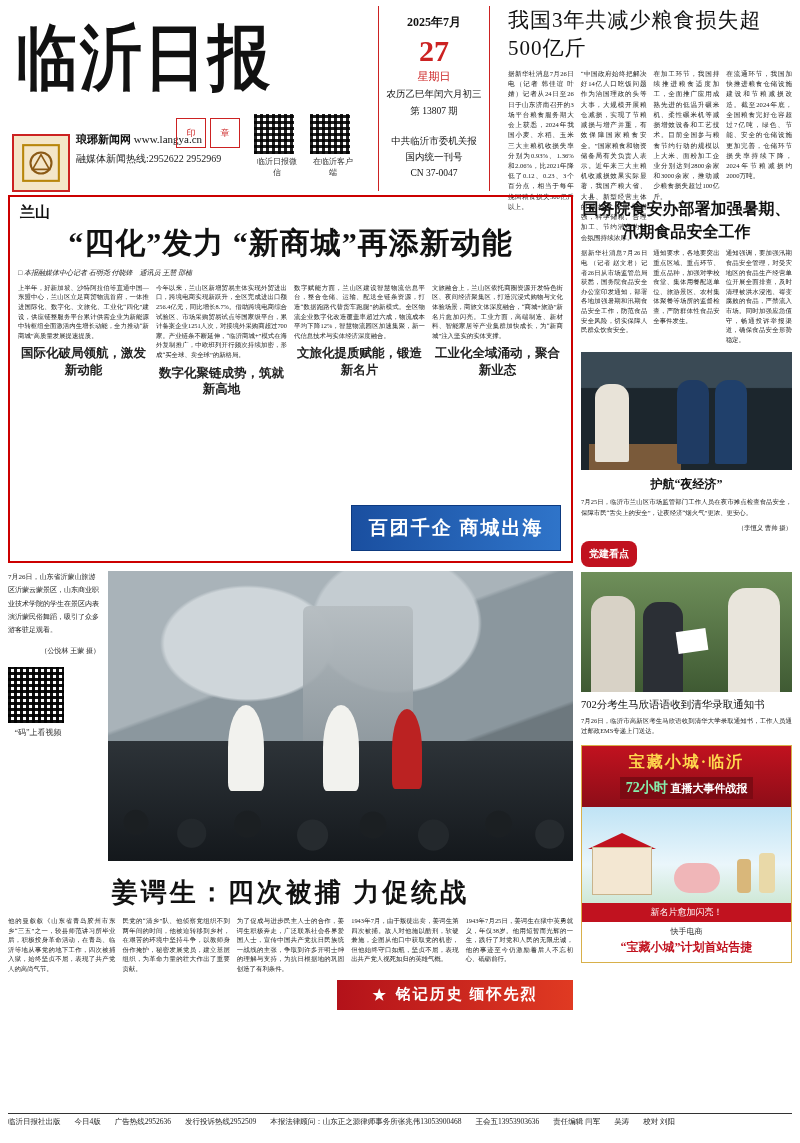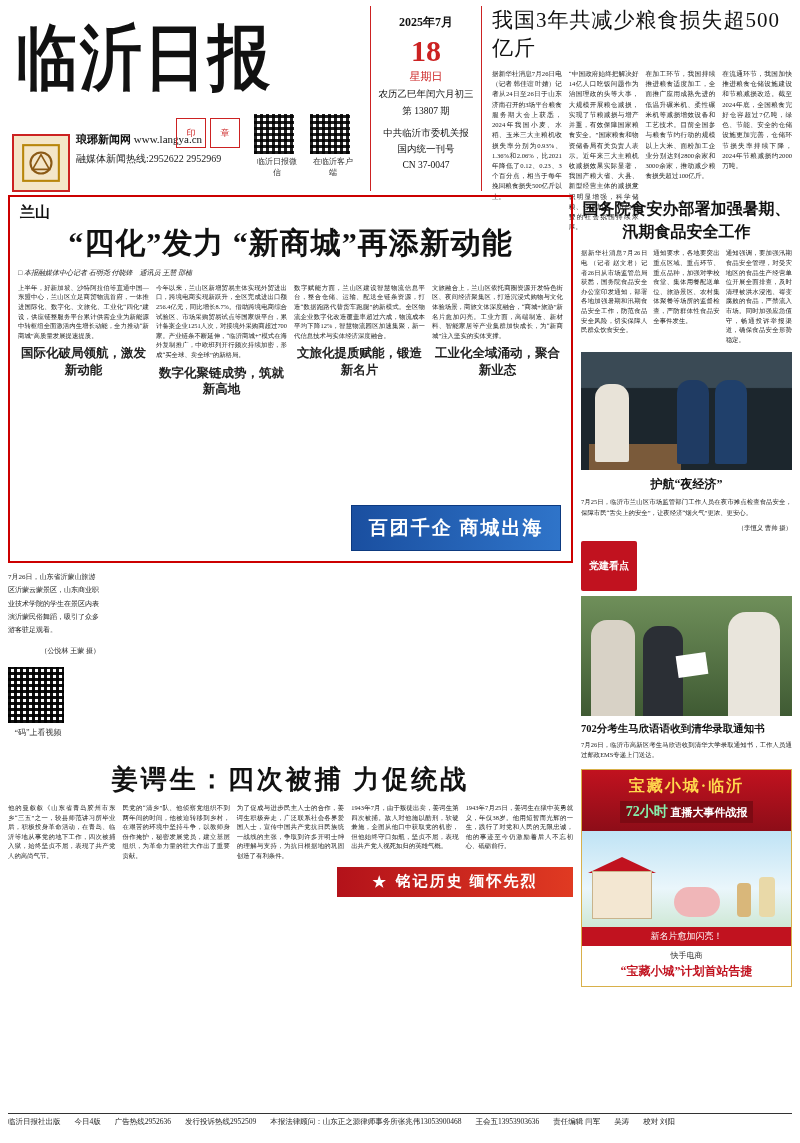--- a/index.html
+++ b/index.html
@@ -8,21 +8,21 @@
     width: 800px; height: 1143px;
     background: #ffffff;
     font-family: "Liberation Serif", "DejaVu Serif", serif;
     color: #111;
     overflow: hidden;
     position: relative;
   }
   .page { width:800px; height:1143px; position:relative; padding: 6px 8px 0 8px; }
 
   
-  .masthead { display:flex; height:185px; }
+  .masthead { display:flex; height:185px;gap:8px; }
   .mast-left { width:362px; position:relative; }
   .mast-title {
     font-family: "Liberation Serif", serif;
     font-weight: 700;
     font-size: 62px;
     color: #111;
     letter-spacing: 2px;
     margin: 16px 0 0 8px;
     line-height: 1;
     transform: scaleY(1.15);
@@ -79,21 +79,21 @@
   .subhead { font-size:12.5px; font-weight:700; line-height:1.35; margin:5px 0; text-align:center; }
   .banner {
     position:absolute; right:10px; bottom:10px; width:210px; height:46px;
     background:linear-gradient(90deg,#1a4fa0,#2f74c9);
     color:#fff; font-size:19px; font-weight:700; letter-spacing:2px;
     display:flex;align-items:center;justify-content:center;
     border:1px solid #0d3a80;
   }
 
   
-  .photo-block { margin-top:8px; display:flex; gap:8px;flex-direction:column; }
+  .photo-block { margin-top:8px; display:flex; gap:8px; }
   .photo-caption { width:92px; font-size:7px; line-height:1.9; color:#222; }
   .photo-caption .sig { margin-top:8px; text-align:right; }
   .photo-qr { width:60px; margin-top:8px; }
   .photo-qr .qrbox2 { width:56px;height:56px;background:
       repeating-linear-gradient(0deg,#111 0 3px,#fff 3px 6px),
       repeating-linear-gradient(90deg,#111 0 3px,transparent 3px 6px);
       background-blend-mode:multiply;}
   .photo-img {
     flex:1; height:290px; position:relative; overflow:hidden;
     background:linear-gradient(#b9c3c9,#8e9aa2 45%,#6f7d84 70%,#57636a);
@@ -150,28 +150,28 @@
   }
   .r-photo .p1 { position:absolute; left:14px; bottom:8px; width:34px;height:78px;background:#e8e3d8;border-radius:14px 14px 2px 2px;}
   .r-photo .p2 { position:absolute; left:96px; bottom:6px; width:32px;height:84px;background:#1f3b63;border-radius:13px 13px 2px 2px;}
   .r-photo .p3 { position:absolute; left:134px; bottom:6px; width:32px;height:84px;background:#20406b;border-radius:13px 13px 2px 2px;}
   .r-photo .table { position:absolute; left:8px; bottom:0; width:92px;height:26px;background:#7a5a3a;}
   .r-cap-title { font-size:12px; font-weight:700; text-align:center; margin-top:6px; }
   .r-cap { font-size:6.4px; line-height:1.65; margin-top:4px; text-align:justify; color:#222;}
 
   .dangjian { margin-top:8px; }
   .dj-tag { display:inline-block; background:#c1121f; color:#fff; font-size:10px; font-weight:700;
-            padding:18px 8px; border-radius:2px; }
+            padding:6px 8px; border-radius:8px; }
   .dj-photo { width:100%; height:120px; margin-top:5px; position:relative; overflow:hidden;
       background:linear-gradient(#6f8f5a,#3f5a33); }
   .dj-photo .w { position:absolute; bottom:0; left:10px; width:44px;height:96px;background:#d8d2c6;border-radius:16px 16px 0 0;}
   .dj-photo .g { position:absolute; bottom:0; left:62px; width:40px;height:90px;background:#2b2f35;border-radius:15px 15px 0 0;}
   .dj-photo .b { position:absolute; bottom:0; right:12px; width:52px;height:104px;background:#e9e5dc;border-radius:18px 18px 0 0;}
   .dj-photo .paper { position:absolute; bottom:40px; left:96px; width:30px;height:22px;background:#fff;transform:rotate(-8deg);}
-  .dj-title { font-size:10.5px; font-weight:700; margin-top:6px; line-height:1.4; }
+  .dj-title { font-size:10.5px; font-weight:400; margin-top:6px; line-height:1.4; }
   .dj-cap { font-size:6.4px; line-height:1.65; margin-top:3px; text-align:justify; color:#222; }
 
   .ad { margin-top:8px; border:1px solid #d8b04a; }
   .ad-top { background:linear-gradient(#c1121f,#8d0d18); padding:6px 6px 8px; text-align:center; }
   .ad-top .t1 { color:#ffd84d; font-size:16px; font-weight:700; letter-spacing:2px; }
   .ad-top .t2 { color:#fff; font-size:11px; font-weight:700; margin-top:4px;
                 background:#7d0a13; display:inline-block; padding:2px 6px; }
   .ad-top .t2 .n { color:#86efac; font-size:14px; }
   .ad-img { height:96px; position:relative; overflow:hidden; background:linear-gradient(#bfe3f5,#eaf6fb 60%,#cfe8d6); }
   .ad-img .house { position:absolute; left:10px; bottom:8px; width:60px;height:48px;background:#f3e7d2;border:1px solid #c9b48c;}
@@ -225,25 +225,25 @@
         </div>
         <div class="qrwrap">
           <div class="qrbox"></div>
           <div class="qrlabel">在临沂客户端</div>
         </div>
       </div>
     </div>
 
     <div class="mast-mid">
       <div class="dateline">2025年7月</div>
-      <div class="bigday">18</div>
+      <div class="bigday">27</div>
       <div class="weekday">星期日</div>
       <div class="small">农历乙巳年闰六月初三</div>
       <div class="small">第 13807 期</div>
-      <div class="small" style="margin-top:6px">中共临沂市委机关报</div>
+      <div class="small" style="margin-top:14px">中共临沂市委机关报</div>
       <div class="small">国内统一刊号</div>
       <div class="small">CN 37-0047</div>
     </div>
 
     <div class="mast-right">
       <div class="mast-head-title">我国3年共减少粮食损失超500亿斤</div>
       <div class="mast-head-cols">
         <div class="c">据新华社消息7月26日电（记者 韩佳谊 叶婧）记者从24日至26日于山东济南召开的3场平台粮食服务期大会上获悉，2024年我国小麦、水稻、玉米三大主粮机收损失率分别为0.93%、1.36%和2.06%，比2021年降低了0.12、0.23、3个百分点，相当于每年挽回粮食损失500亿斤以上。</div>
         <div class="c">“中国政府始终把解决好14亿人口吃饭问题作为治国理政的头等大事，大规模开展粮仓减损，实现了节粮减损与增产并重，有效保障国家粮食安全。”国家粮食和物资储备局有关负责人表示。近年来三大主粮机收减损效果实际显著，我国产粮大省、大县、新型经营主体的减损意识明显增强，科学储粮、合理加工、节约消费的社会氛围持续浓厚。</div>
         <div class="c">在加工环节，我国持续推进粮食适度加工，全面推广应用成熟先进的低温升碾米机、柔性碾米机等减损增效设备和工艺技术。目前全国参与粮食节约行动的规模以上大米、面粉加工企业分别达到2800余家和3000余家，推动减少粮食损失超过100亿斤。</div>

